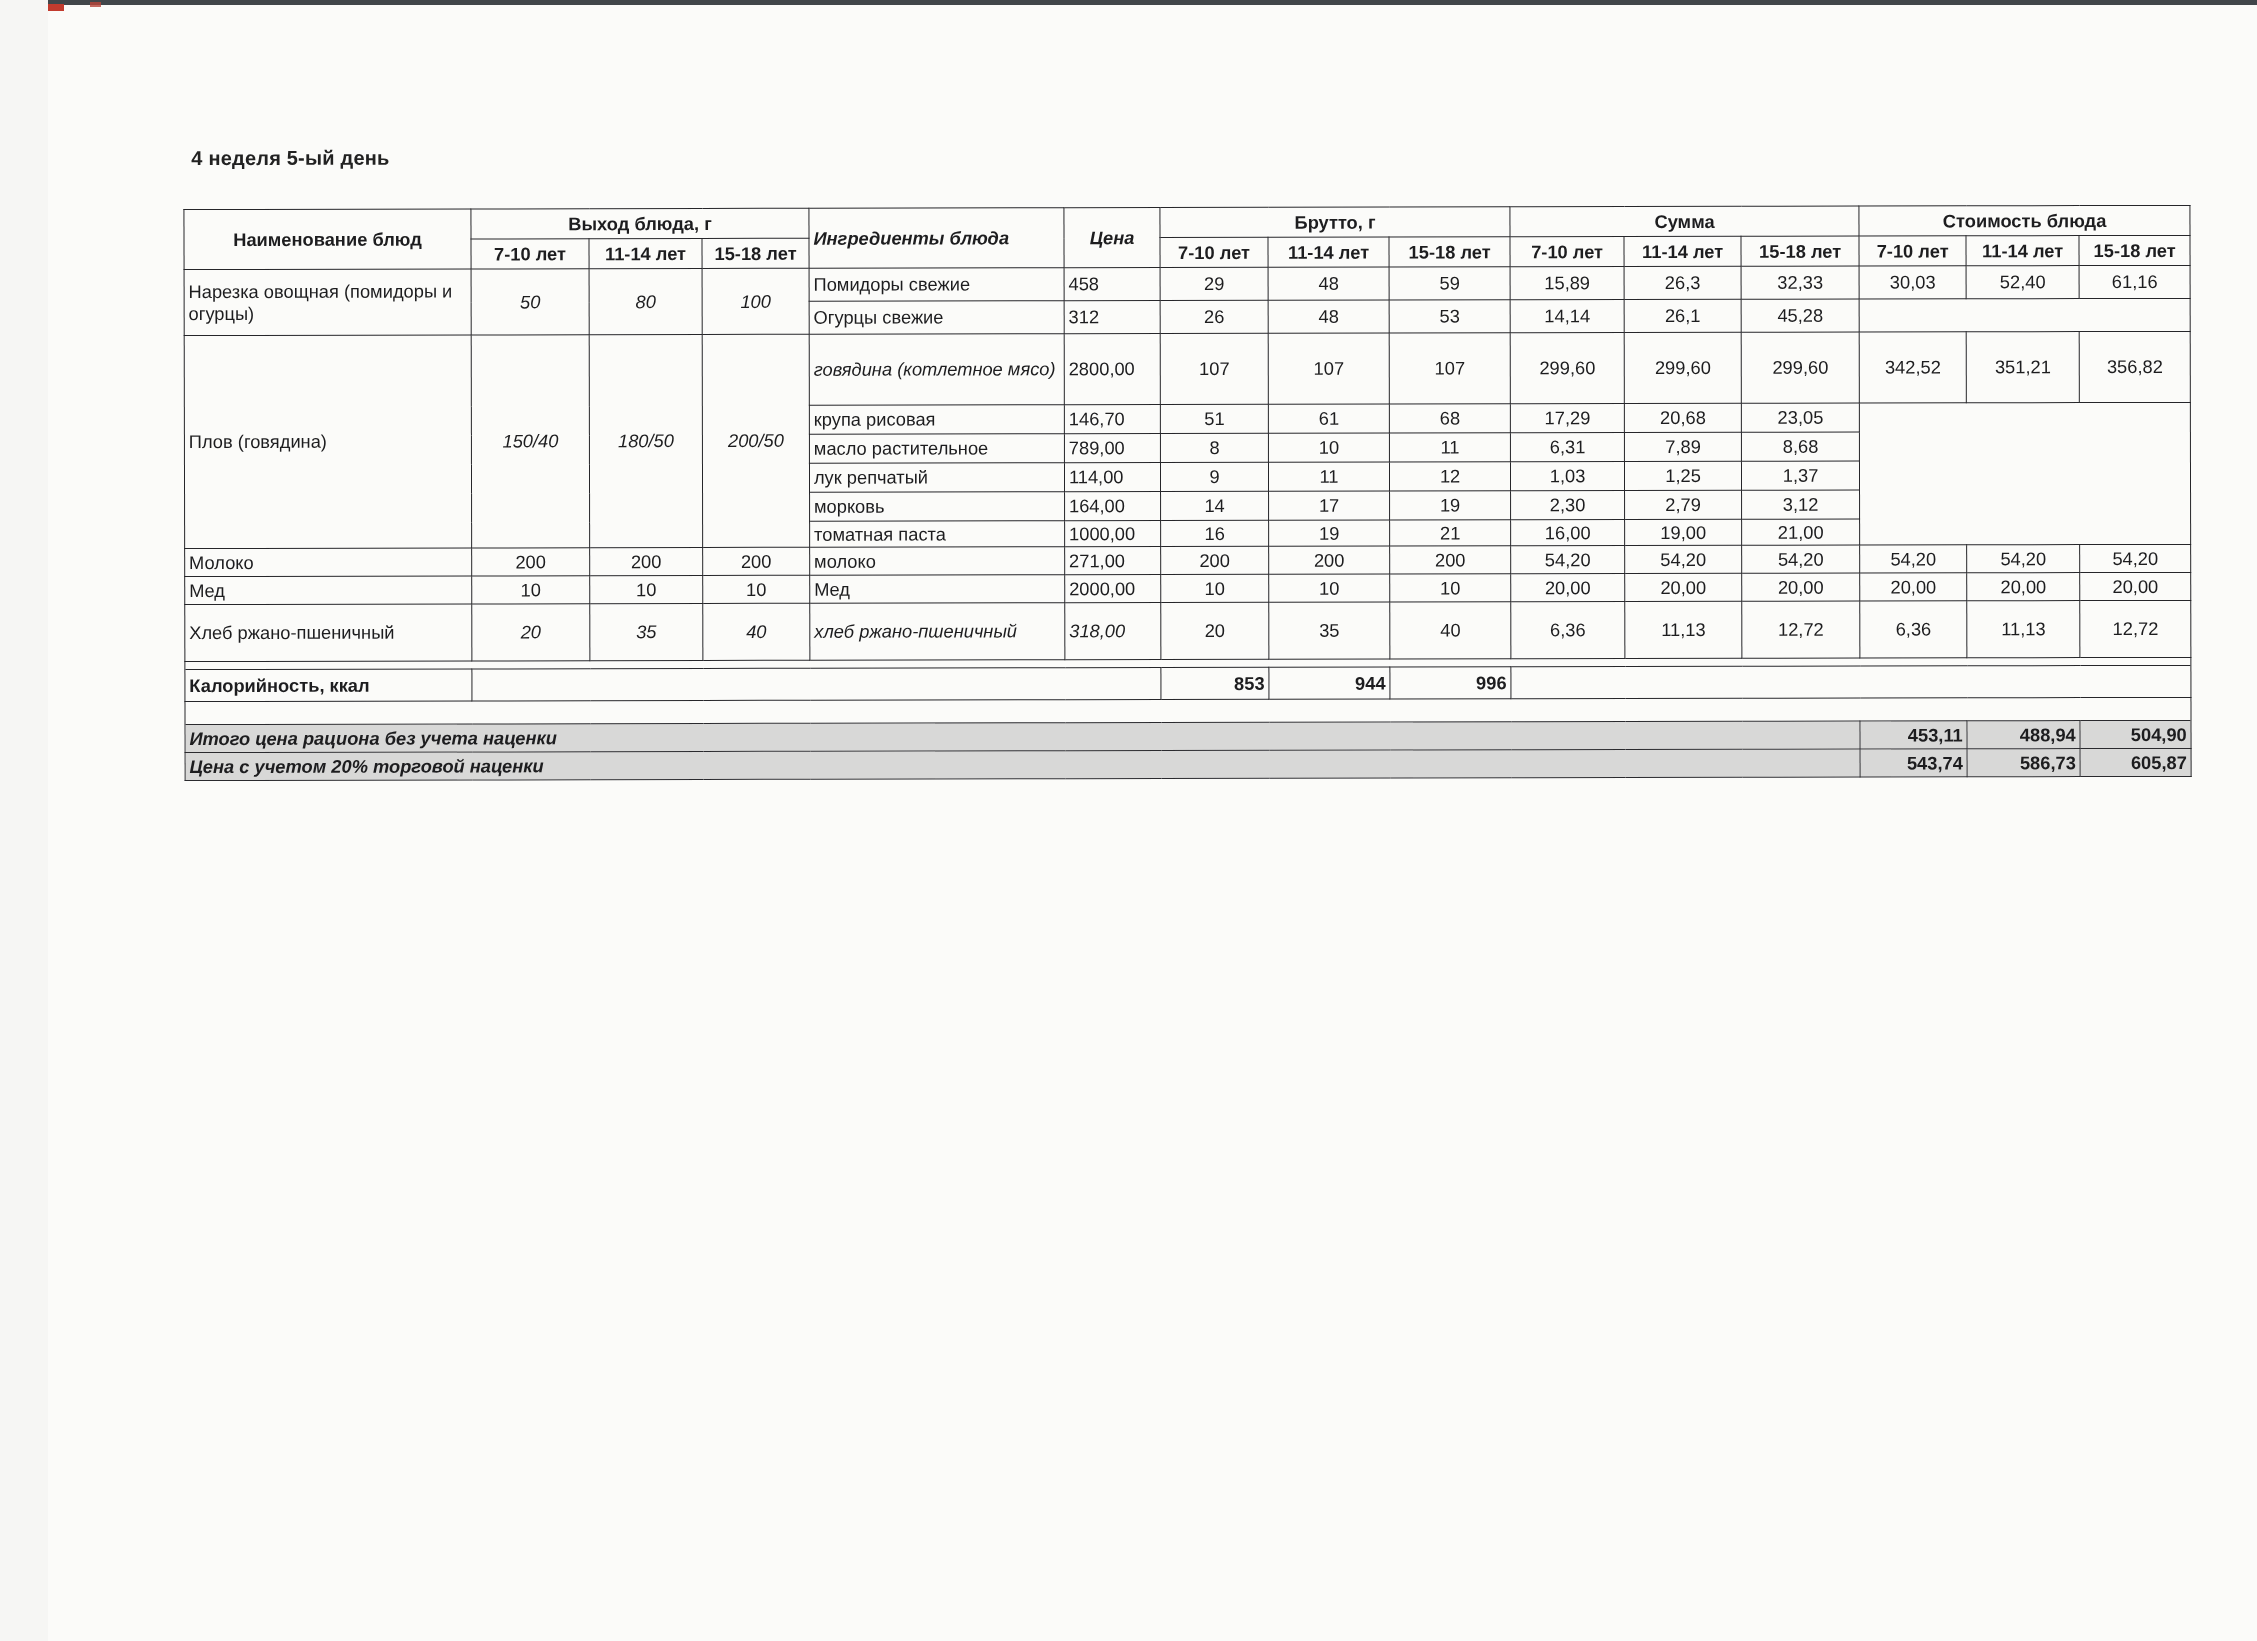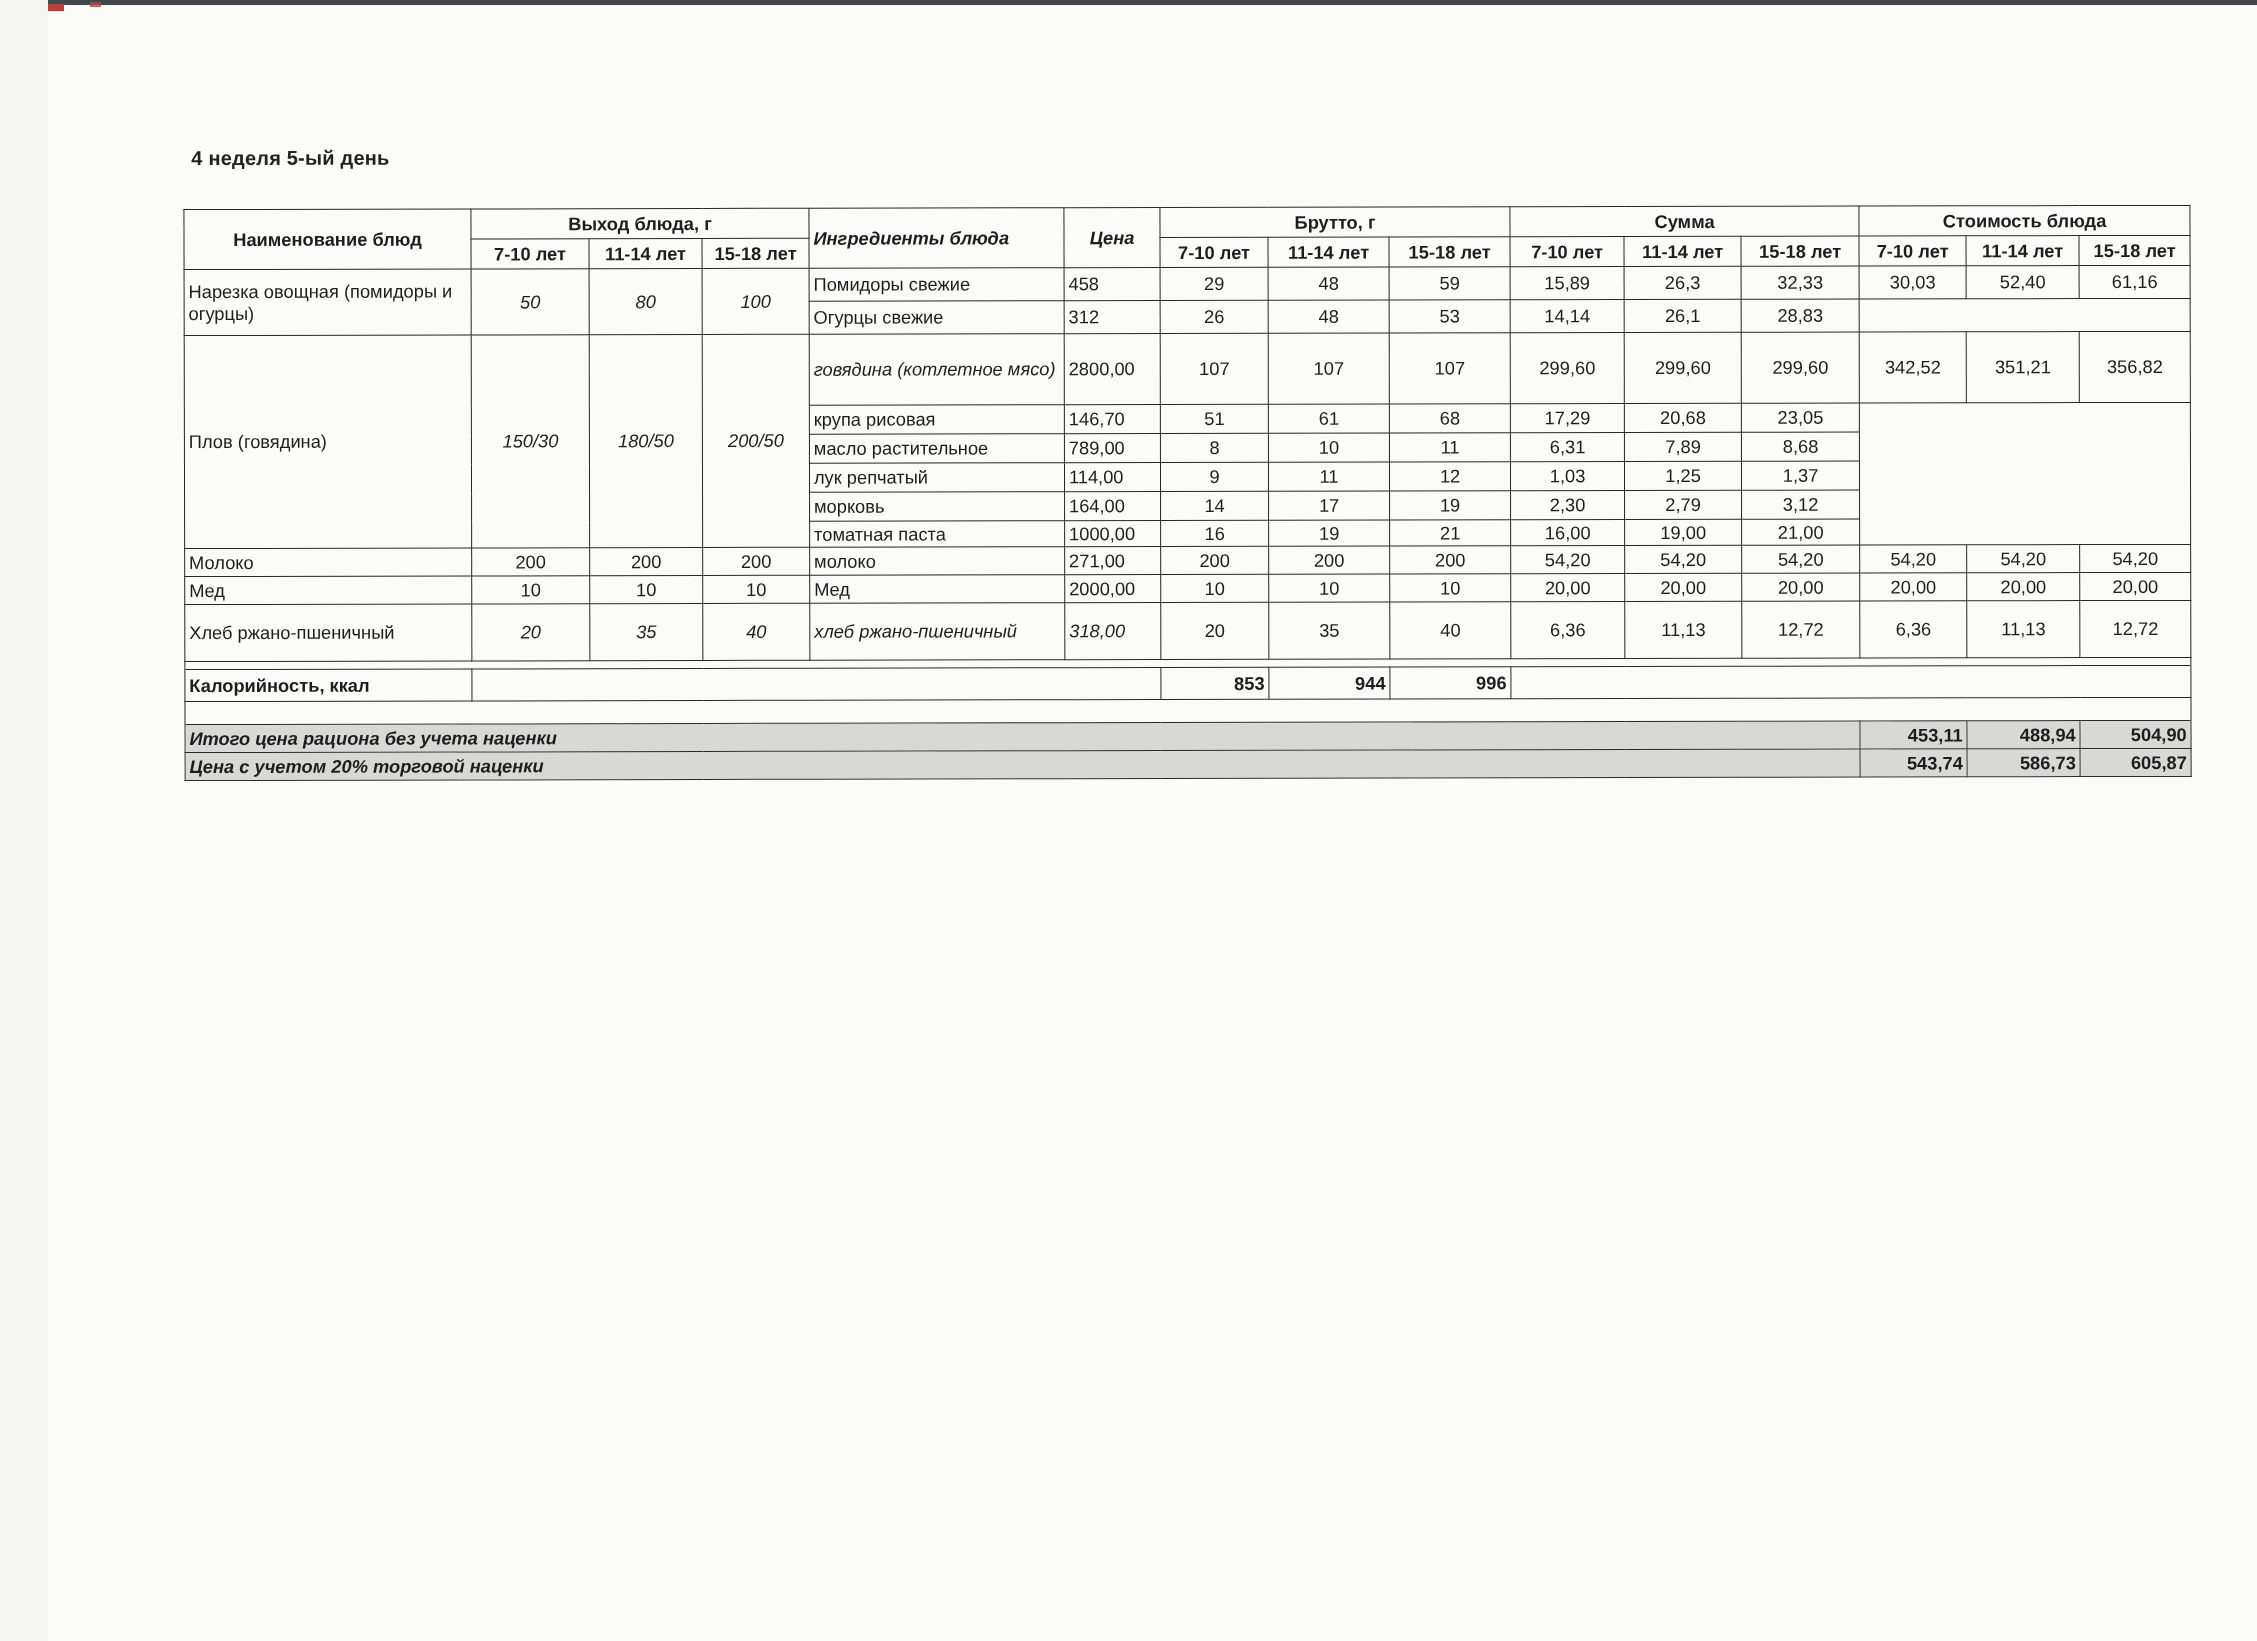--- a/index.html
+++ b/index.html
@@ -131,27 +131,27 @@
       </tr>
 
       <tr style="height:33px">
         <td>Огурцы свежие</td>
         <td>312</td>
         <td class="c">26</td>
         <td class="c">48</td>
         <td class="c">53</td>
         <td class="c">14,14</td>
         <td class="c">26,1</td>
-        <td class="c">28,83</td>
+        <td class="c">45,28</td>
         <td colspan="3"></td>
       </tr>
 
       <tr style="height:71px">
         <td class="name" rowspan="6">Плов (говядина)</td>
-        <td class="c top" rowspan="6">150/30</td>
+        <td class="c top" rowspan="6">150/40</td>
         <td class="c top" rowspan="6">180/50</td>
         <td class="c top" rowspan="6">200/50</td>
         <td class="top">говядина (котлетное мясо)</td>
         <td class="bot">2800,00</td>
         <td class="c">107</td>
         <td class="c">107</td>
         <td class="c">107</td>
         <td class="c">299,60</td>
         <td class="c">299,60</td>
         <td class="c">299,60</td>

